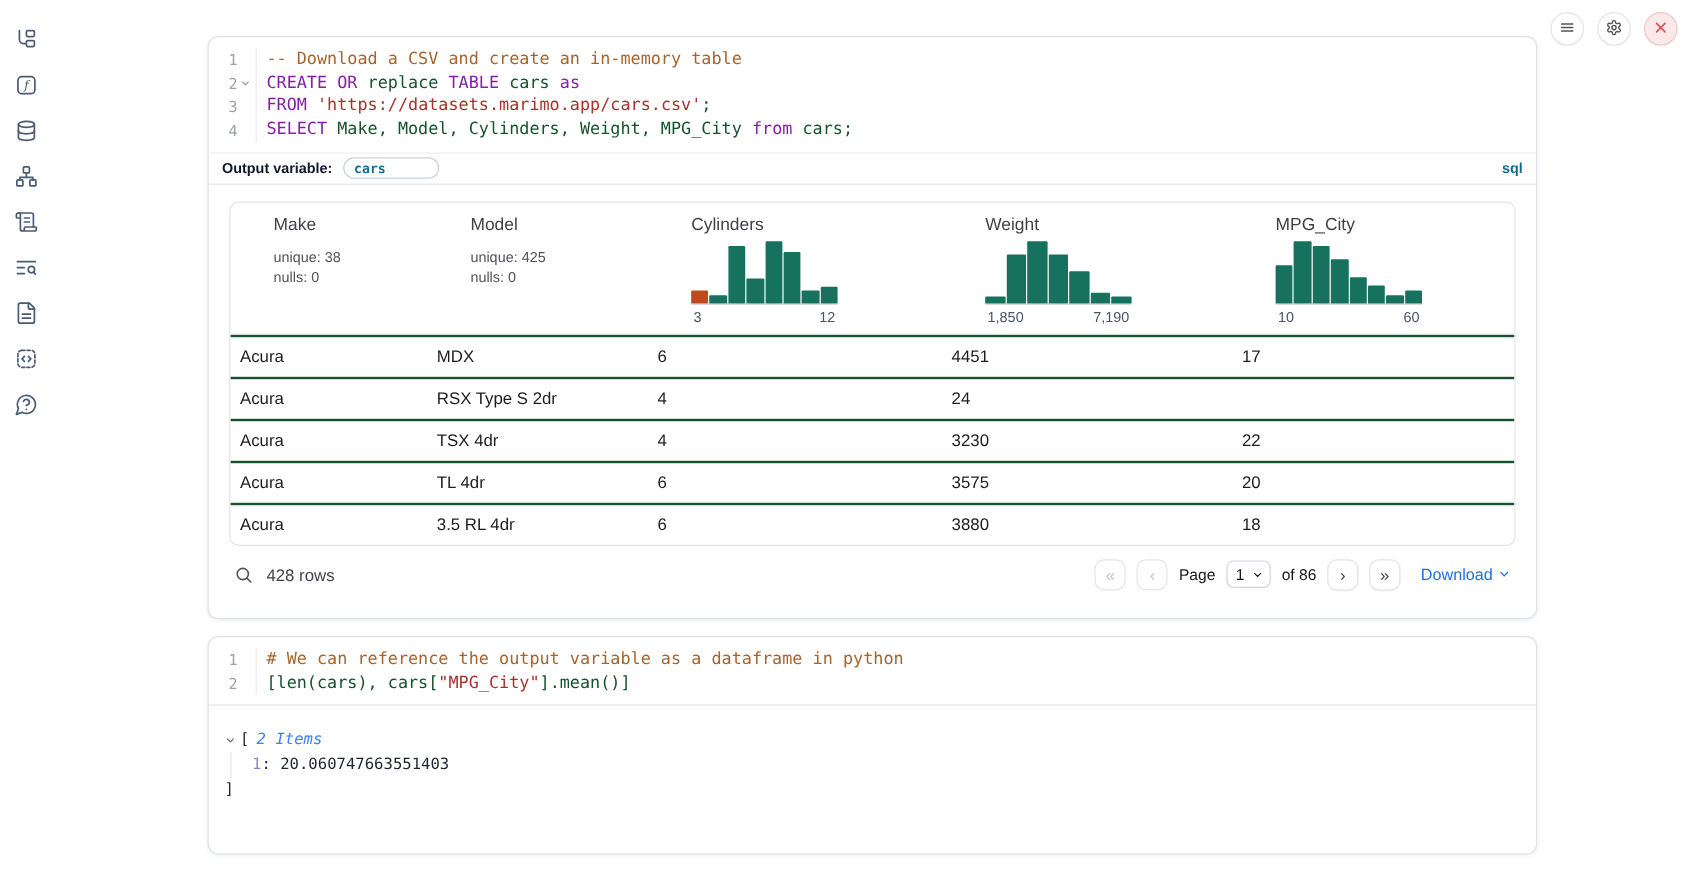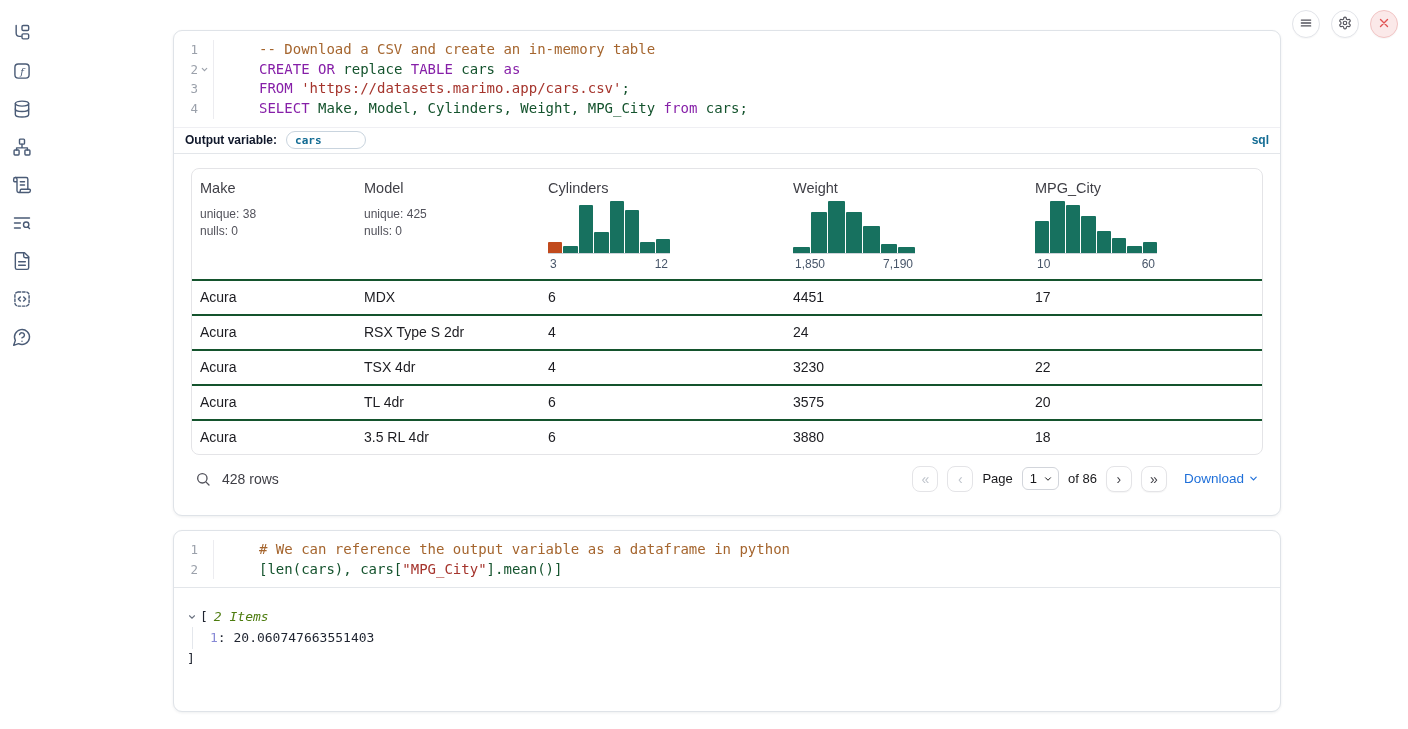--- a/index.html
+++ b/index.html
@@ -26,41 +26,41 @@
     border:1px solid #dfe3e8; border-radius:9px; box-shadow:0 1px 3px rgba(16,24,40,.07); overflow:hidden; }
   #cell-sql { top:30px; height:486px; }
   #cell-py  { top:530px; height:182px; }
 
   .code-area { padding:9px 0 8px 0; font-family:"DejaVu Sans Mono","Liberation Mono",monospace; font-size:14px; }
   .code-line { display:flex; line-height:19.7px; }
   .gutter { width:40px; flex:0 0 40px; display:flex; justify-content:flex-end; align-items:center;
     padding-right:3px; border-right:1px solid #ececf0; }
   .lnum { color:#9ba1ab; font-size:12.5px; }
   .fold { width:12px; display:inline-flex; justify-content:center; align-items:center; color:#9ba1ab; }
-  .code-text { padding-left:8px; white-space:pre; color:#2e3440;margin-left:37px; }
+  .code-text { padding-left:8px; white-space:pre; color:#2e3440; }
   .tok-comment { color:#a5652e; }
   .tok-kw { color:#861fa8; }
   .tok-str { color:#a5342c; }
   .tok-plain { color:#14532d; }
 
   
   .outvar-bar { height:27px; display:flex; align-items:center; padding:0 11px;
     border-top:1px solid #efeff3; border-bottom:1px solid #e3e6ea; }
   .outvar-label { font-size:12px; font-weight:bold; color:#0f172a; }
   .outvar-input { margin-left:9px; width:80px; height:18px; border:1px solid #c9d4de; border-radius:9px;
     padding:0 8px; font-family:"DejaVu Sans Mono",monospace; font-size:11px; font-weight:bold;
     color:#136c94; outline:none; }
   .outvar-spacer { flex:1; }
   .lang-badge { font-size:12px; font-weight:bold; color:#136c94; }
 
   
   .cell-output { padding:14px 17px 12px 17px; }
   .table-card { border:1px solid #e4e4e7; border-radius:8px; overflow:hidden; }
   .t-grid { display:grid; grid-template-columns:164px 184px 245px 242px 1fr; }
-  .th-cell { padding:11px 8px 8px 8px; }
+  .th-cell { padding:11px 8px 8px 8px;margin-left:28px; }
   .th-title { font-size:14.5px; color:#3f3f46; }
   .th-stats { margin-top:10px; font-size:12px; color:#52525b; line-height:17px; }
   .hist-wrap { margin-top:6px; width:122px; }
   .hist-bars { height:52px; display:flex; align-items:flex-end; gap:1px; border-bottom:1px solid #cfd4da; }
   .hist-bar { flex:1; background:#17715f; border-radius:1px 1px 0 0; }
   .hist-bar.orange { background:#c14a1d; }
   .hist-labels { display:flex; justify-content:space-between; padding:3px 2px 0 2px;
     font-size:12px; color:#475569; }
   .t-row { border-top:2px solid #14532d; }
   .t-row > div { height:33px; display:flex; align-items:center; padding:0 8px;
@@ -80,21 +80,21 @@
     display:flex; align-items:center; gap:6px; padding:0 5px 0 7px; font-size:13px; color:#18181b;
     cursor:pointer; background:#fff; }
   .download-link { display:flex; align-items:center; gap:4px; margin-left:8px;
     font-size:13.5px; font-weight:500; color:#1e6fd9; cursor:pointer; }
 
   
   .tree-output { border-top:1px solid #e3e6ea; padding:19px 17px 0 13px;
     font-family:"DejaVu Sans Mono","Liberation Mono",monospace; font-size:13px; color:#1f2430; }
   .tree-head { display:flex; align-items:center; line-height:20px; }
   .tree-chevron { color:#6b7280; margin-right:3px; display:inline-flex; }
-  .tree-count { color:#4d7c0f; font-style:italic; margin-left:6px; }
+  .tree-count { color:#3b82f6; font-style:italic; margin-left:6px; }
   .tree-children { margin-left:5px; border-left:1px solid #e4e7ec; padding-left:17px; }
   .tree-entry { line-height:22px; }
   .tree-key { color:#8789d6; }
   .tree-close { line-height:20px; }
 </style>
 </head>
 <body>
 
 <aside class="sidebar" id="sidebar">
     <button class="side-btn">

